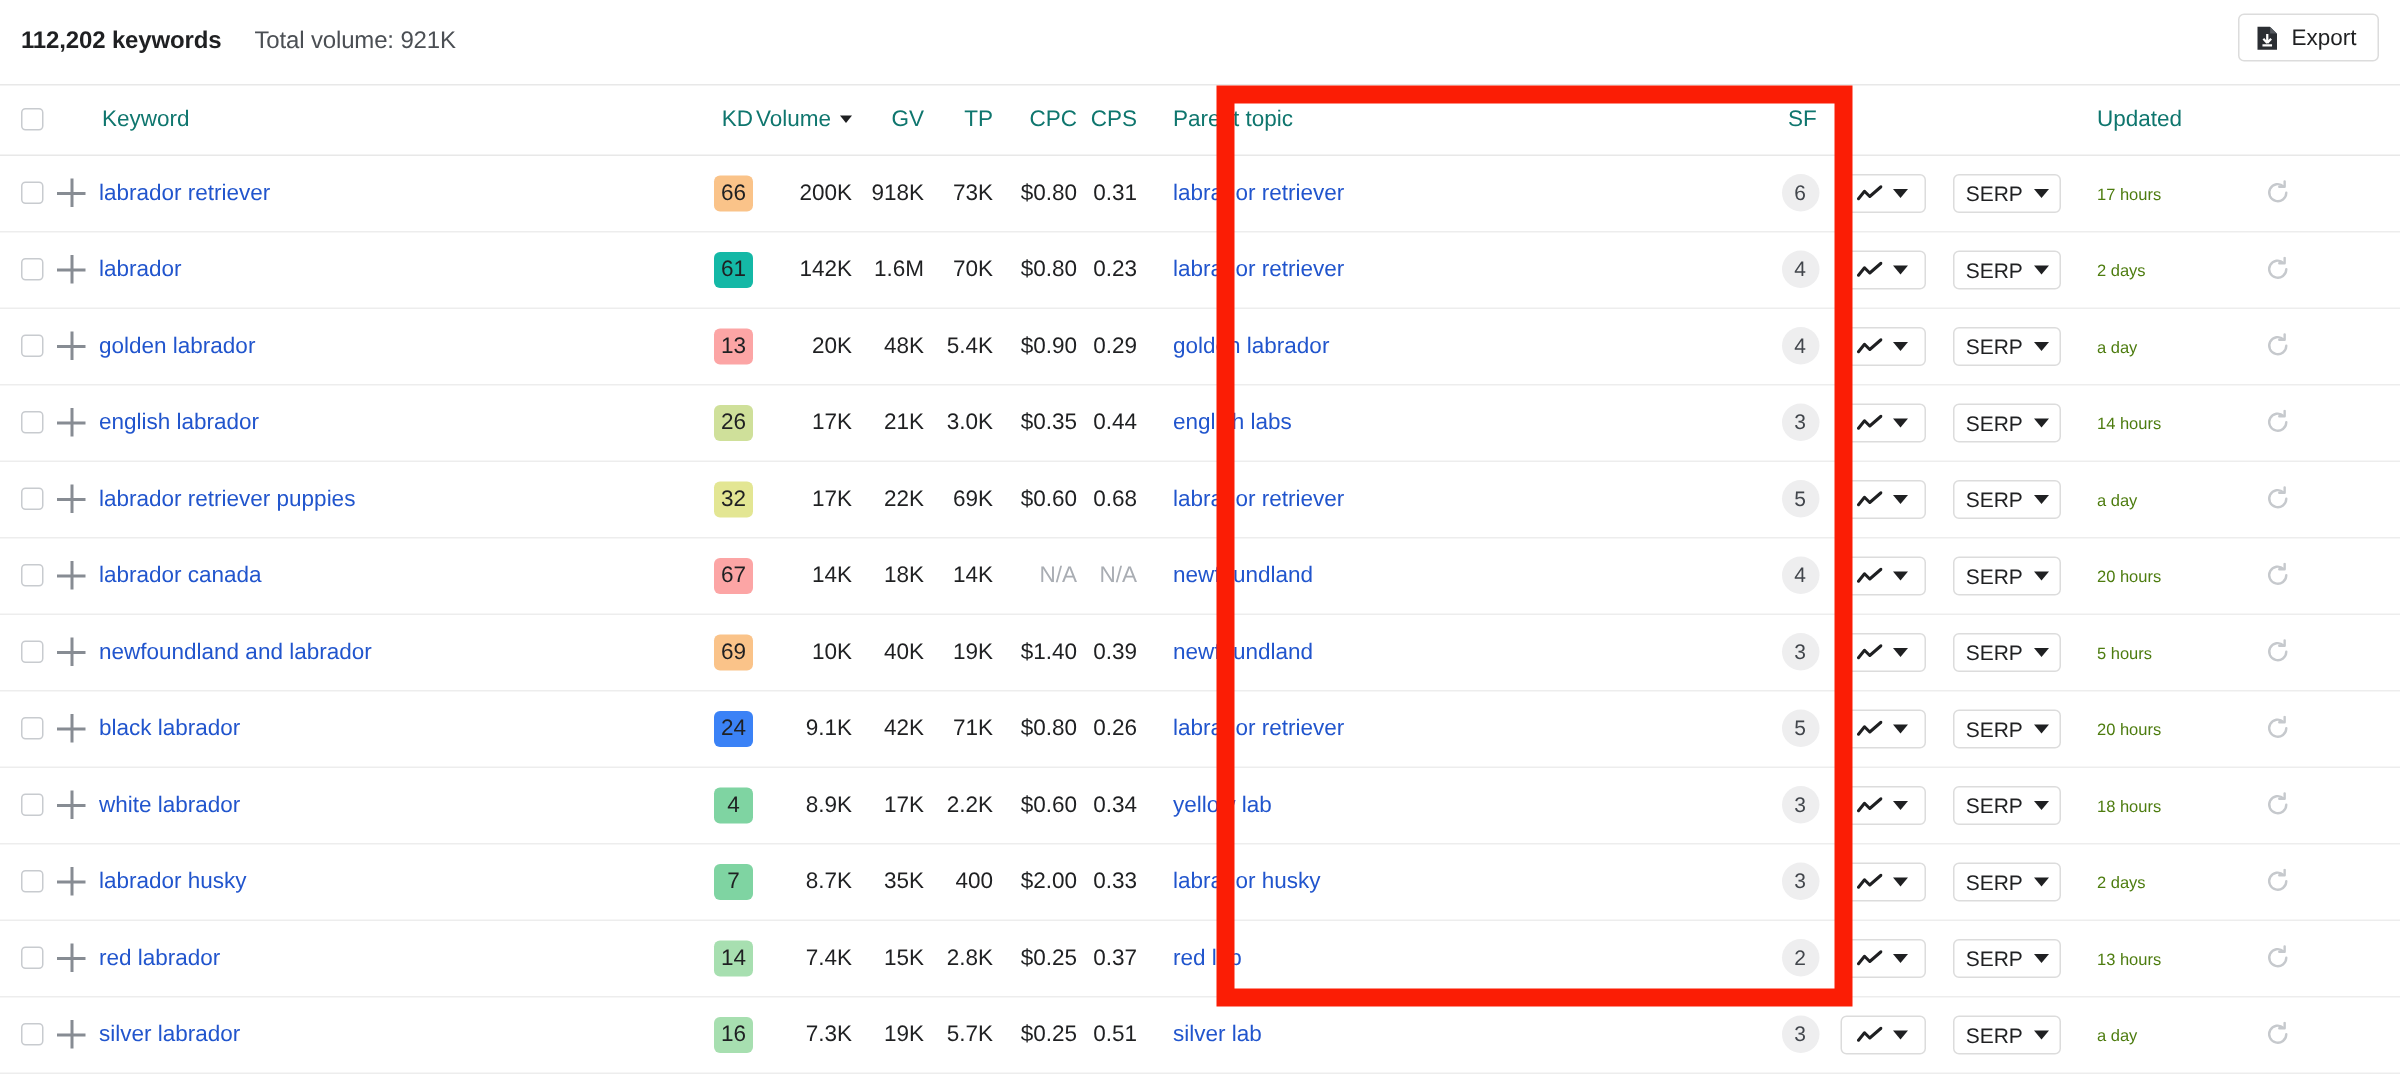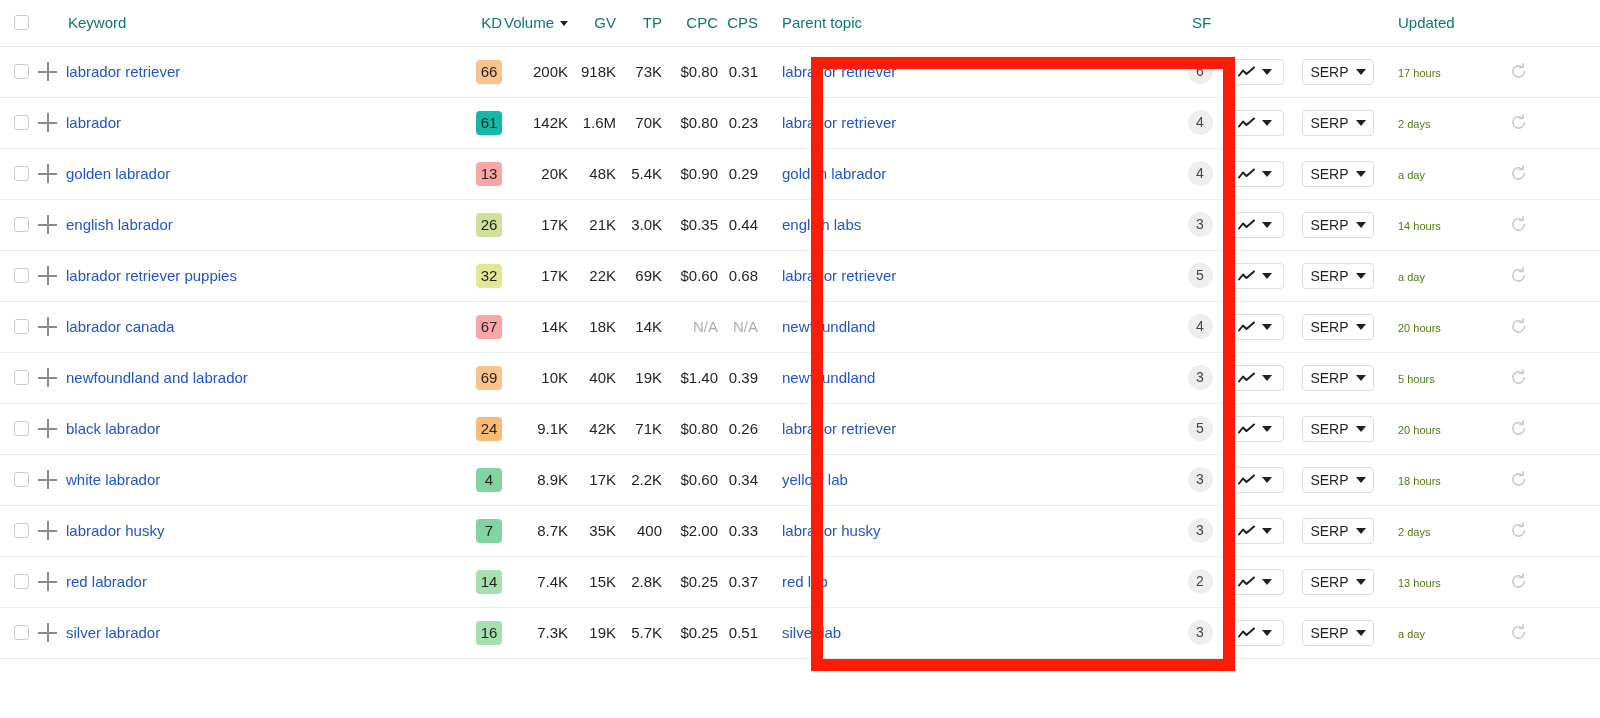--- a/index.html
+++ b/index.html
@@ -219,20 +219,36 @@
     box-sizing: border-box;
     pointer-events: none;
     z-index: 5;
   }
 </style>
 </head>
 <body>
 
 <div id="app">
 
+  <div class="topbar">
+    <span class="kw-count">112,202 keywords</span>
+    <span class="total-volume">Total volume: 921K</span>
+
+    <div class="export-btn">
+      <span>
+        <svg class="export-icon" viewBox="0 0 15 17" xmlns="http://www.w3.org/2000/svg">
+          <path d="M1 0.8h8.2L14 5.5V16.2H1z" fill="#2b2e33"></path>
+          <path d="M9.4 0.9v4.4h4.4" fill="#55595f"></path>
+          <path d="M7.5 5.6v5.4M7.5 11.6l-2.6-2.8M7.5 11.6l2.6-2.8" stroke="#ffffff" stroke-width="1.5" fill="none"></path>
+          <path d="M4.3 13.3h6.4" stroke="#ffffff" stroke-width="1.5"></path>
+        </svg>
+      </span>
+      <span class="label">Export</span>
+    </div>
+  </div>
 
   <table class="kw">
     <colgroup>
       <col class="c-check">
         <col class="c-plus">
         <col class="c-kw">
       <col class="c-kd">
         <col class="c-vol">
         <col class="c-gv">
         <col class="c-tp">
@@ -536,21 +552,21 @@
           </td>
         </tr>
         <tr>
           <td>
             <div class="chk"></div>
           </td>
           <td>
             <span class="plus"></span>
           </td>
           <td><a class="kwlink">black labrador</a></td>
-          <td class="num"><span class="kd-badge" style="background:#fdba74">24</span></td>
+          <td class="num"><span class="kd-badge" style="background:#3b82f6">24</span></td>
           <td class="num">9.1K</td>
           <td class="num">42K</td>
           <td class="num">71K</td>
           <td class="num">$0.80</td>
           <td class="num">0.26</td>
           <td style="padding-left:24px"><a class="kwlink">labrador retriever</a></td>
           <td class="cellcenter"><span class="sf-badge">5</span></td>
           <td class="cellcenter"><span class="mini-btn chart-btn">
               <span>
                 <svg class="spark" viewBox="0 0 17 12" xmlns="http://www.w3.org/2000/svg">

